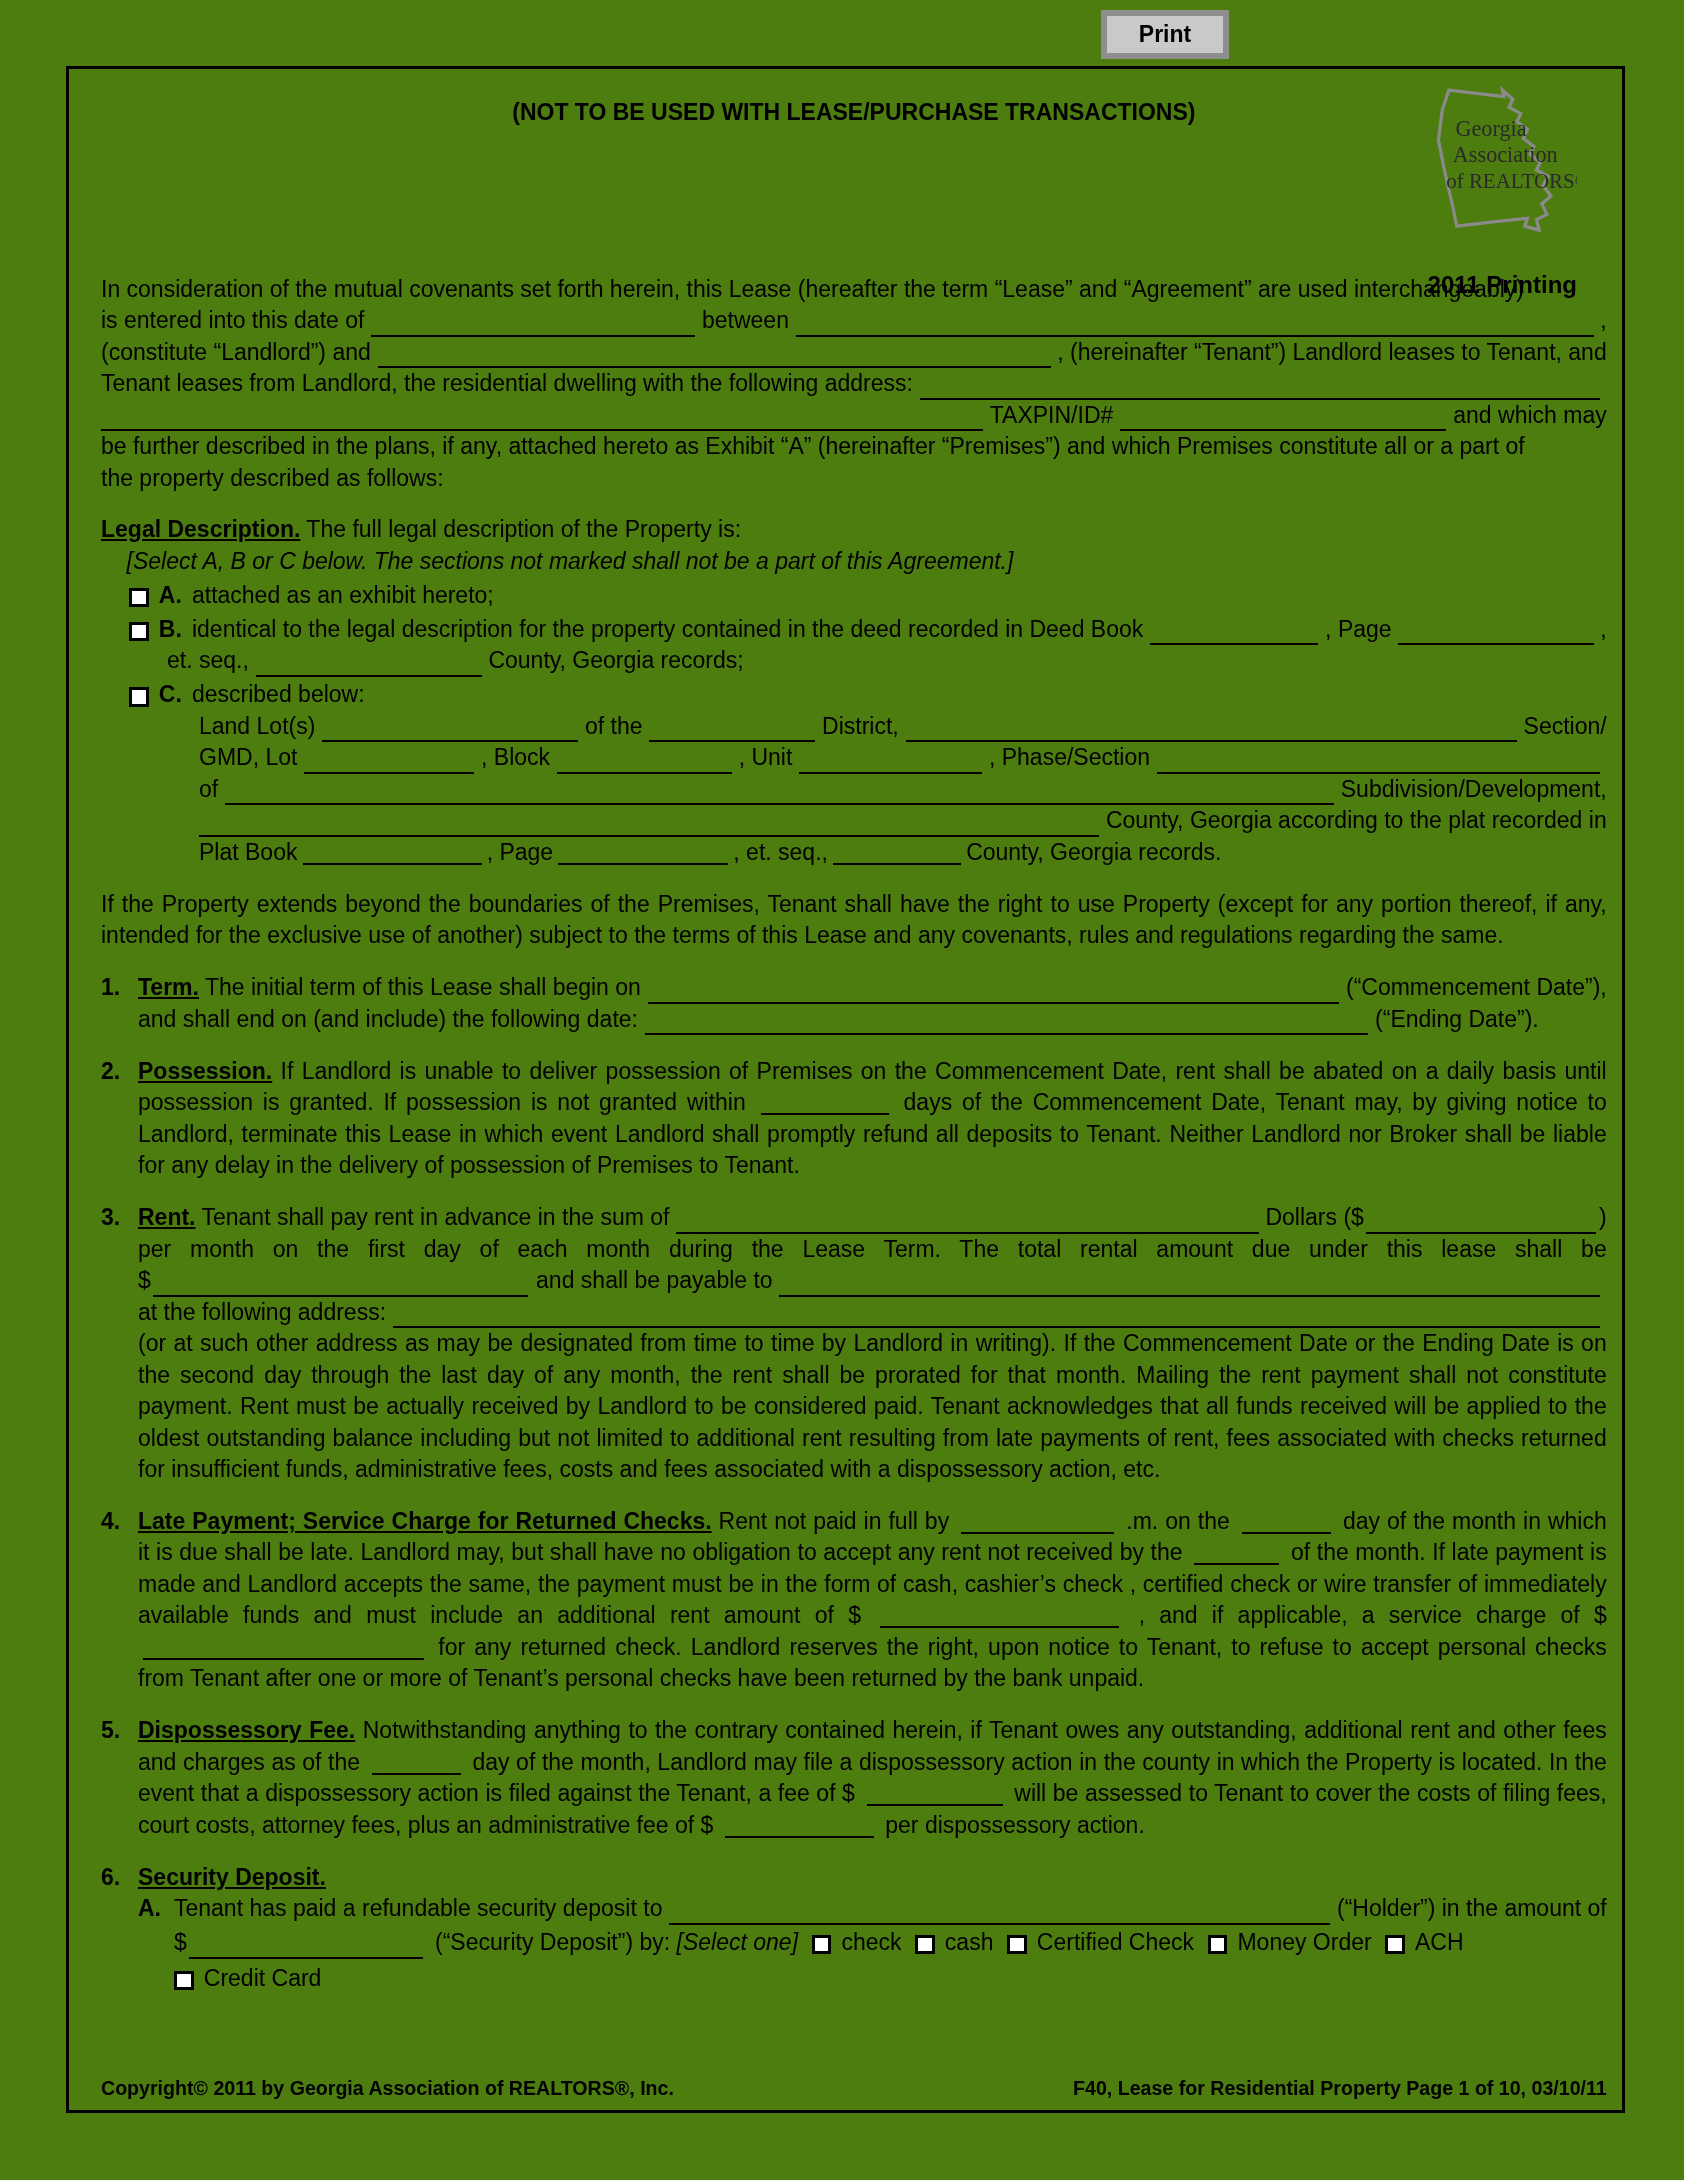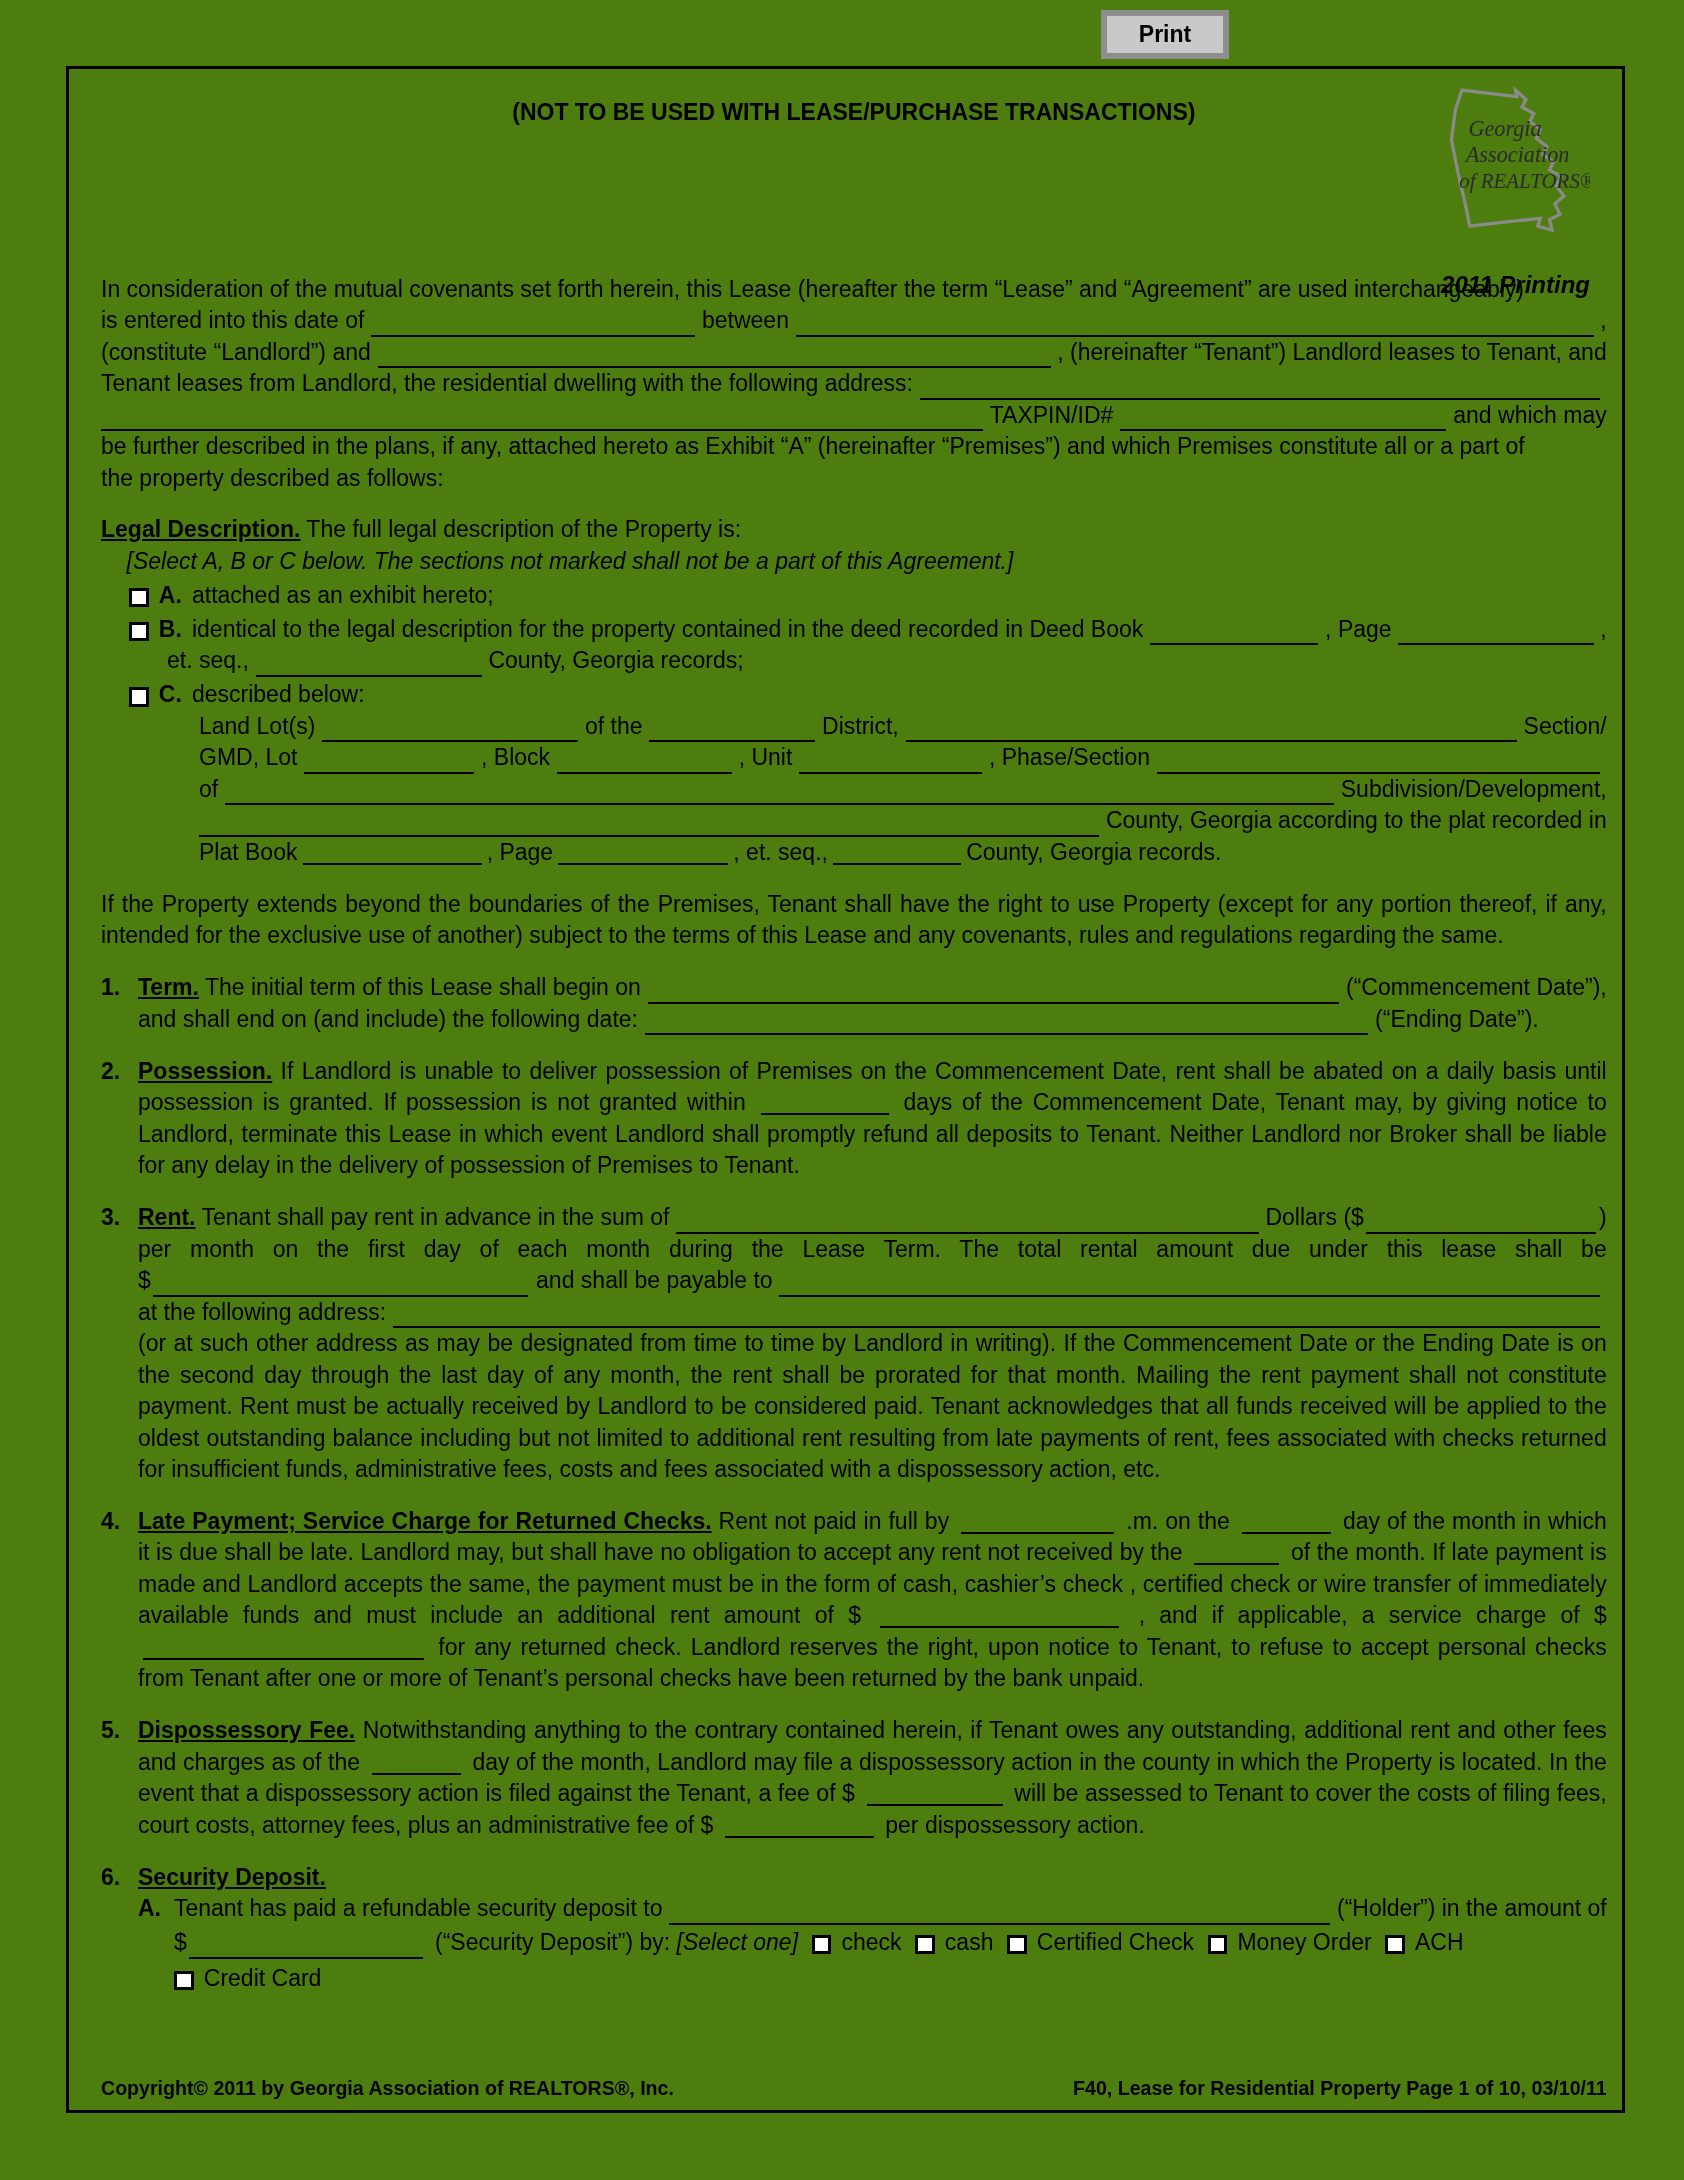--- a/index.html
+++ b/index.html
@@ -7,21 +7,21 @@
   .page { position:relative; width:1685px; height:2181px; background:#4d7c0f; color:#000;
           font-family:"Liberation Sans", sans-serif; }
   .print-btn { position:absolute; left:1101px; top:10.2px; width:128px; height:49px;
           background:#c9c9c9; border:6px solid #8e8e8e; display:flex; align-items:center;
           justify-content:center; font-weight:bold; font-size:23px; font-family:inherit;
           color:#000; cursor:pointer; padding:0; }
   .frame { position:absolute; left:66px; top:66px; width:1559px; height:2047px;
           border:3.4px solid #000; padding:13.6px 15.3px 0 32px; font-size:23px; line-height:31.5px; }
   .title { text-align:center; font-weight:bold; font-size:35px; line-height:41px; margin:6.8px 0 0; }
   .subtitle { text-align:center; font-weight:bold; font-size:23px; line-height:29px;margin-top:15px; }
-  .logo-block { position:absolute; top:12px; right:32px; width:204px;font-style:italic; }
+  .logo-block { position:absolute; top:12px; right:45px; width:204px; }
   .logo-svg { display:block; margin-left:auto; width:166px; height:170px; }
   .printing { font-weight:bold; font-size:24px; text-align:right; margin-top:18px; }
   .intro { margin-top:147px; }
   .ln { height:31.5px; white-space:nowrap; }
   .row { display:flex; align-items:flex-end; height:31.5px; }
   .row .t { white-space:nowrap; flex:none; }
   .blank { border-bottom:2.6px solid #000; height:24px; flex:none; margin:0 6.8px; }
   .grow { flex:1 1 34px; }
   .tight { margin:0 2.6px; }
   .iblank { display:inline-block; border-bottom:2.6px solid #000; height:20.4px;

